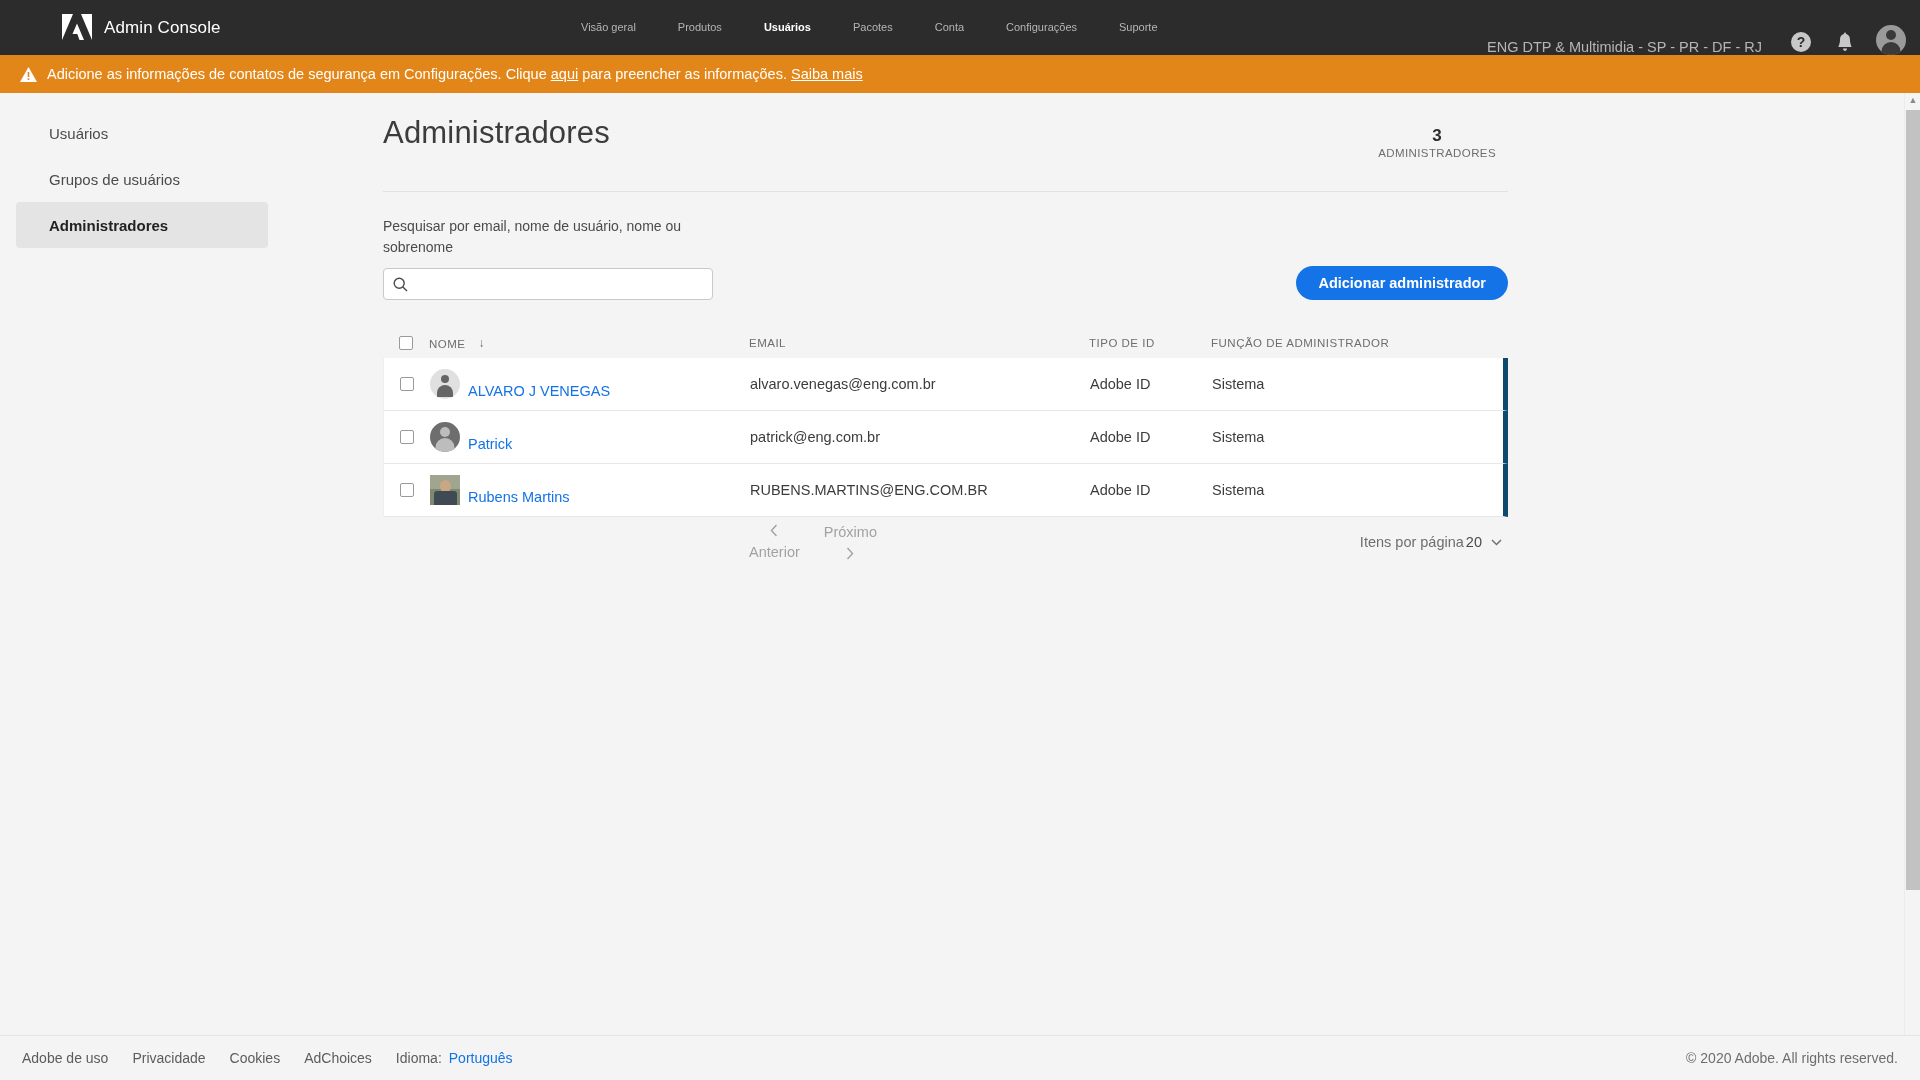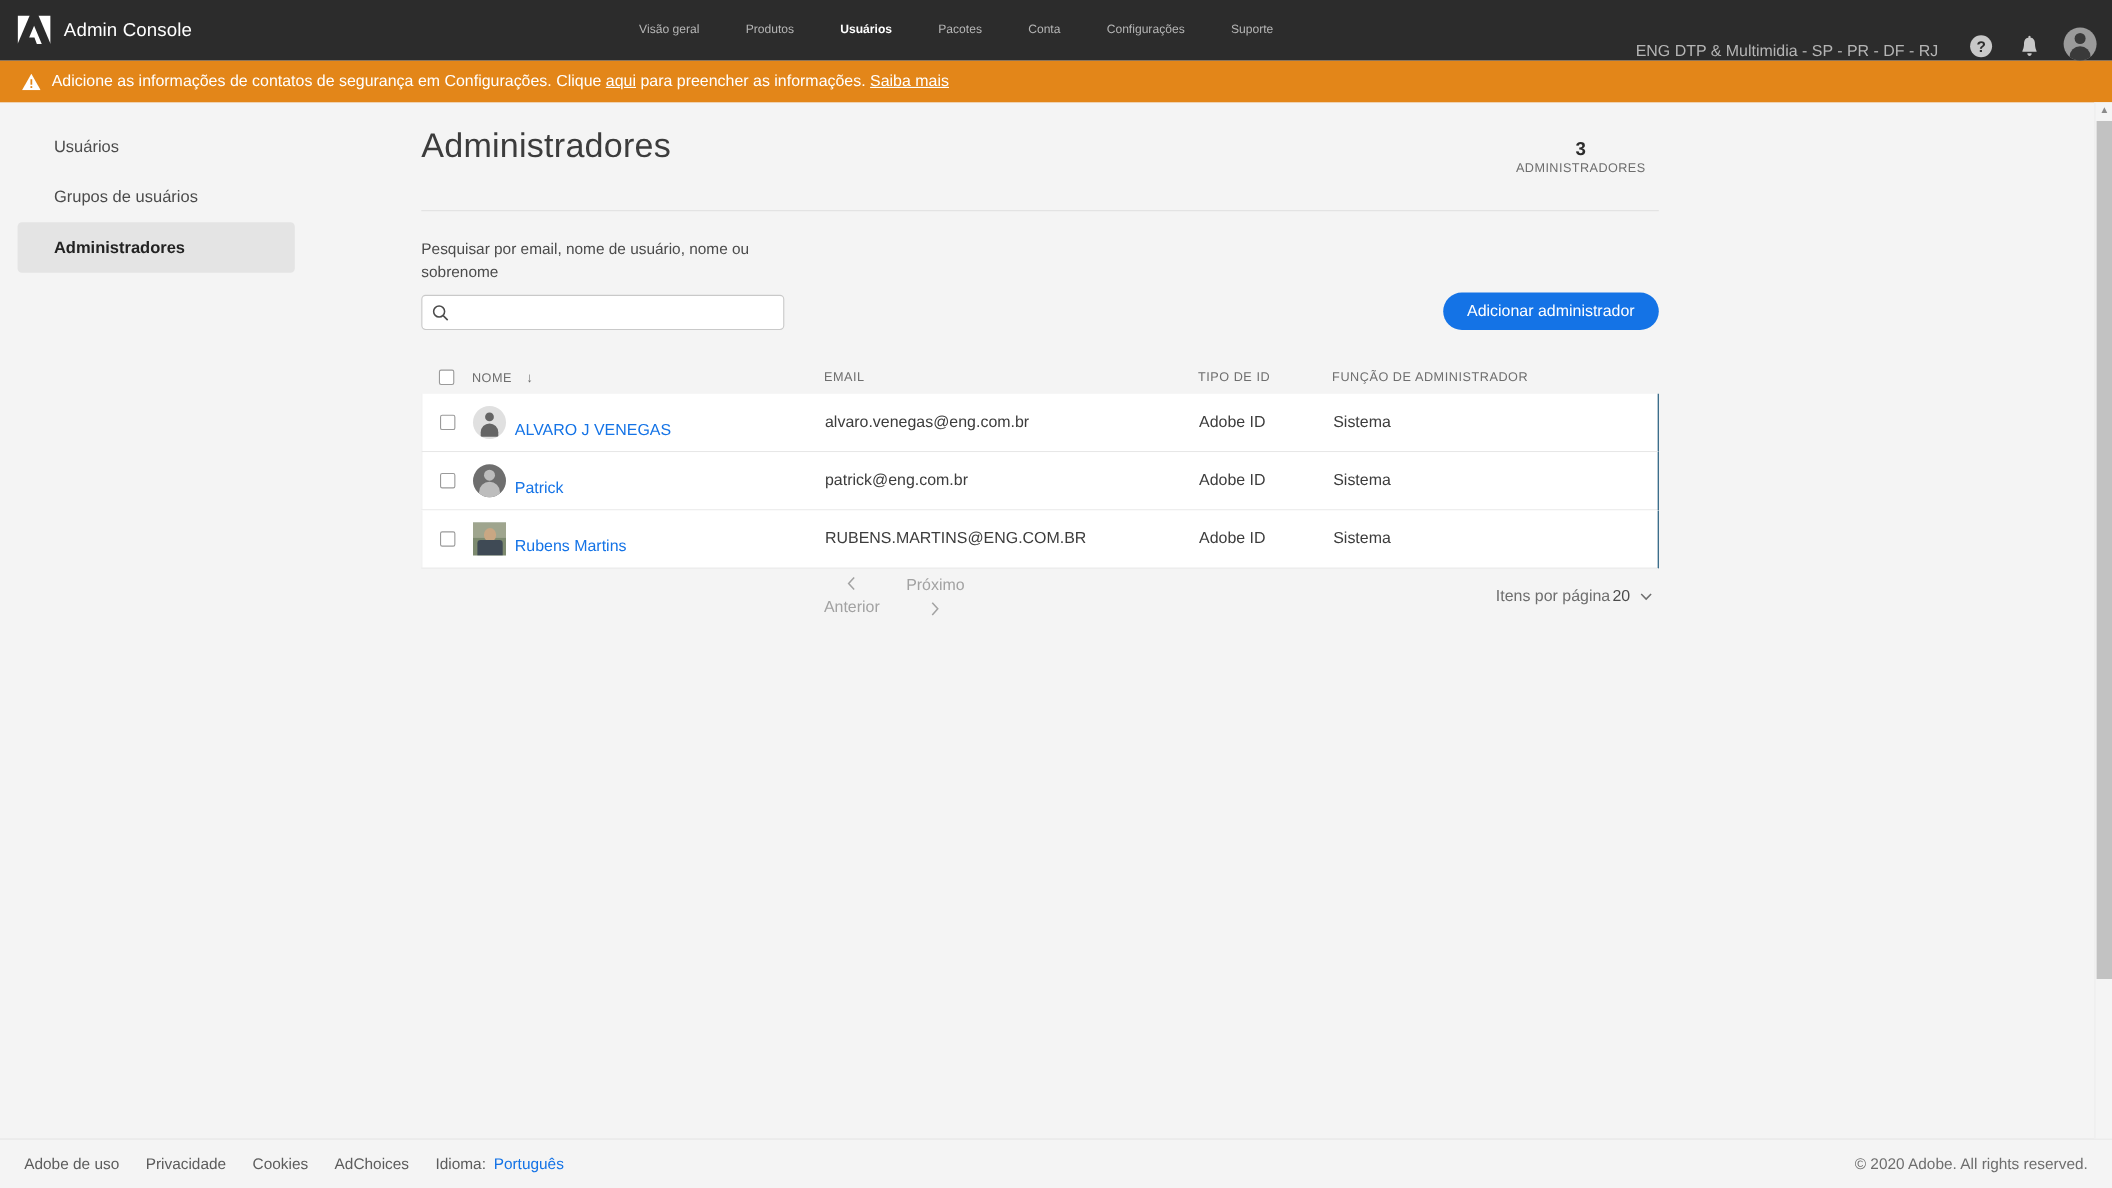--- a/index.html
+++ b/index.html
@@ -8,20 +8,21 @@
     font-family: "Liberation Sans", sans-serif;
     background: #f4f4f4;
     overflow: hidden;
   }
 
   
   .topnav {
     height: 55px; background: #2c2c2c;
     display: flex; align-items: center;
     position: relative;
+    padding-left: 46px;
   }
   .brand { display: flex; align-items: center; padding-left: 16px; gap: 12px; }
   .adobe-logo { width: 30px; height: 27px; display: block; }
   .brand-title { color: #ffffff; font-size: 17px; letter-spacing: .1px; }
 
   .navlinks {
     position: absolute; left: 560px; top: 0; height: 55px;
     display: flex; align-items: center; gap: 0;
   }
   .navlink {
@@ -83,34 +84,34 @@
   .toolbar { display: flex; align-items: flex-end; justify-content: space-between; margin-top: 24px; }
   .search-block { width: 330px; }
   .search-label { font-size: 14px; color: #4b4b4b; line-height: 21px; margin-bottom: 10px; }
   .search-wrap {
     height: 32px; border: 1px solid #c9c9c9; border-radius: 4px;
     background: #ffffff; display: flex; align-items: center; padding: 0 9px; gap: 7px;
   }
   .search-input { border: none; outline: none; flex: 1; font-size: 14px; font-family: inherit; color: #2c2c2c; background: transparent; }
   .btn-primary {
     background: #1473e6; color: #ffffff; border: none; border-radius: 17px;
-    height: 34px; padding: 0 22px; font-size: 14.5px; font-weight: normal;
+    height: 34px; padding: 0 22px; font-size: 14.5px; font-weight: bold;
     font-family: inherit; cursor: pointer; white-space: nowrap;
   }
 
   
   .tbl { margin-top: 28px; }
   .tbl-head {
     display: flex; align-items: center; height: 30px;
     font-size: 11.5px; color: #6e6e6e; letter-spacing: .5px;
   }
   .tbl-row {
     display: flex; align-items: center; height: 53px;
     background: #ffffff; border-bottom: 1px solid #e7e7e7;
-    border-left: 1px solid #eeeeee; border-right: 1px solid #0c4a6e;
+    border-left: 1px solid #eeeeee; border-right: 5px solid #0c4a6e;
     font-size: 14.5px; color: #3c3c3c;
   }
   .tbl-row:first-of-type { border-top: 1px solid #eeeeee; }
 
   .c-check { width: 46px; flex: 0 0 46px; display: flex; justify-content: center; align-items: center; }
   .c-name  { width: 320px; flex: 0 0 320px; display: flex; align-items: flex-end; gap: 8px; }
   .c-email { width: 340px; flex: 0 0 340px; }
   .c-idtype{ width: 122px; flex: 0 0 122px; }
   .c-role  { flex: 1; }
   .tbl-head .c-check { justify-content: center; }

